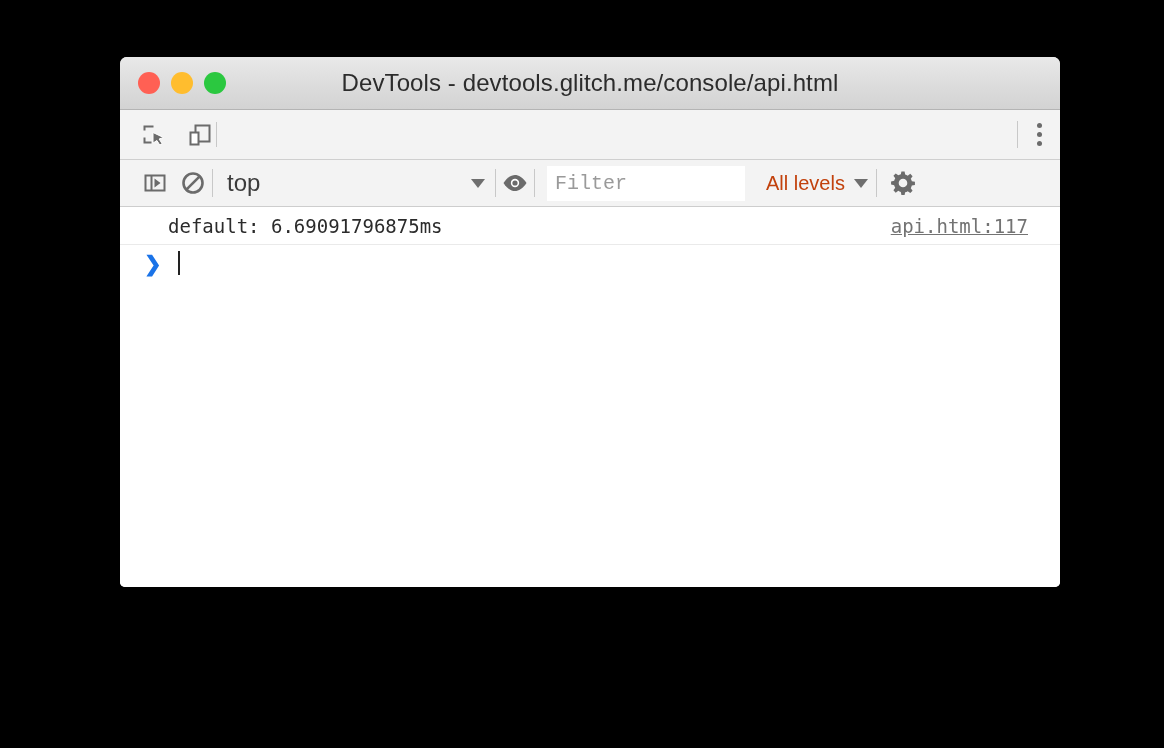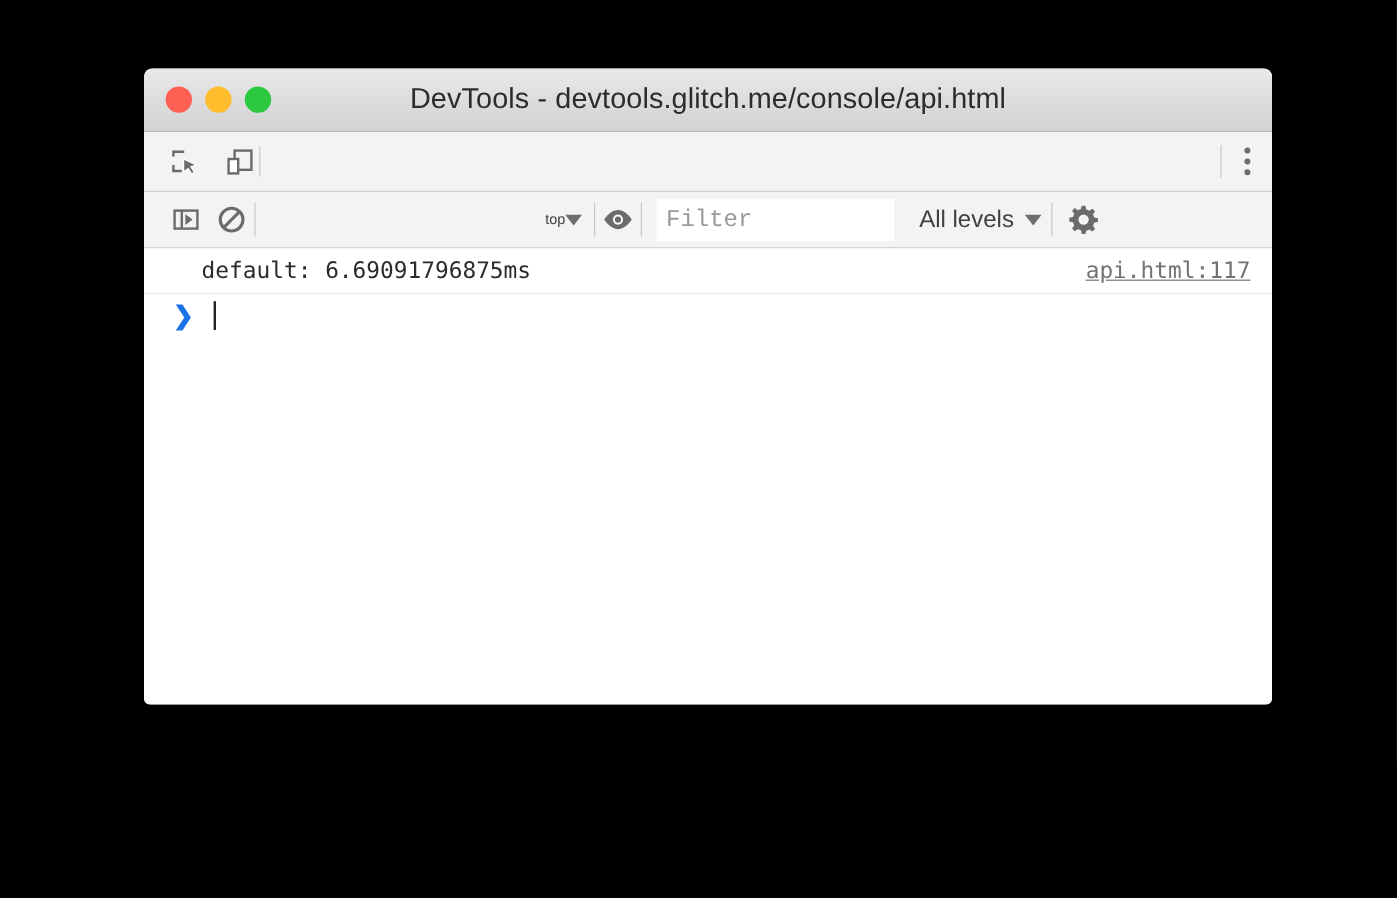--- a/index.html
+++ b/index.html
@@ -170,24 +170,23 @@
   #context-selector {
     display: flex;
     align-items: center;
     width: 282px;
     height: 38px;
     padding: 0 10px 0 14px;
     cursor: default;
     user-select: none;
   }
   #context-label {
-    font-size: 12px;
+    font-size: 24px;
     color: #3c3c3c;
     flex: 1;
-    text-align: right;
   }
   .caret {
     width: 0; height: 0;
     border-left: 7px solid transparent;
     border-right: 7px solid transparent;
     border-top: 9px solid #6e6e6e;
   }
   #filter-input {
     width: 198px;
     height: 35px;
@@ -204,41 +203,41 @@
   #level-selector {
     display: flex;
     align-items: center;
     gap: 9px;
     margin-left: 13px;
     height: 38px;
     padding: 0 8px;
     cursor: default;
     user-select: none;
   }
-  #level-label { font-size: 20px; color: #404040; }
+  #level-label { font-size: 20px; color: #c2410c; }
   #settings-btn {
     width: 44px; height: 44px;
     display: flex; align-items: center; justify-content: center;
     margin-left: 4px;
     cursor: default;
   }
 
   
   #console-body {
     position: relative;
     height: calc(100% - 53px - 50px - 47px);
     background: #ffffff;
     overflow: hidden;
   }
   .console-row {
     position: relative;
     display: flex;
     align-items: center;
     height: 38px;
-    padding: 0 18px 0 48px;
+    padding: 0 32px 0 48px;
     border-bottom: 1px solid #eaeaea;
     font-family: "DejaVu Sans Mono", monospace;
     font-size: 19px;
     color: #2b2b2b;
     text-align: center;
   }
   .console-msg { white-space: pre; }
   .console-source {
     margin-left: auto;
     font-family: "DejaVu Sans Mono", monospace;

